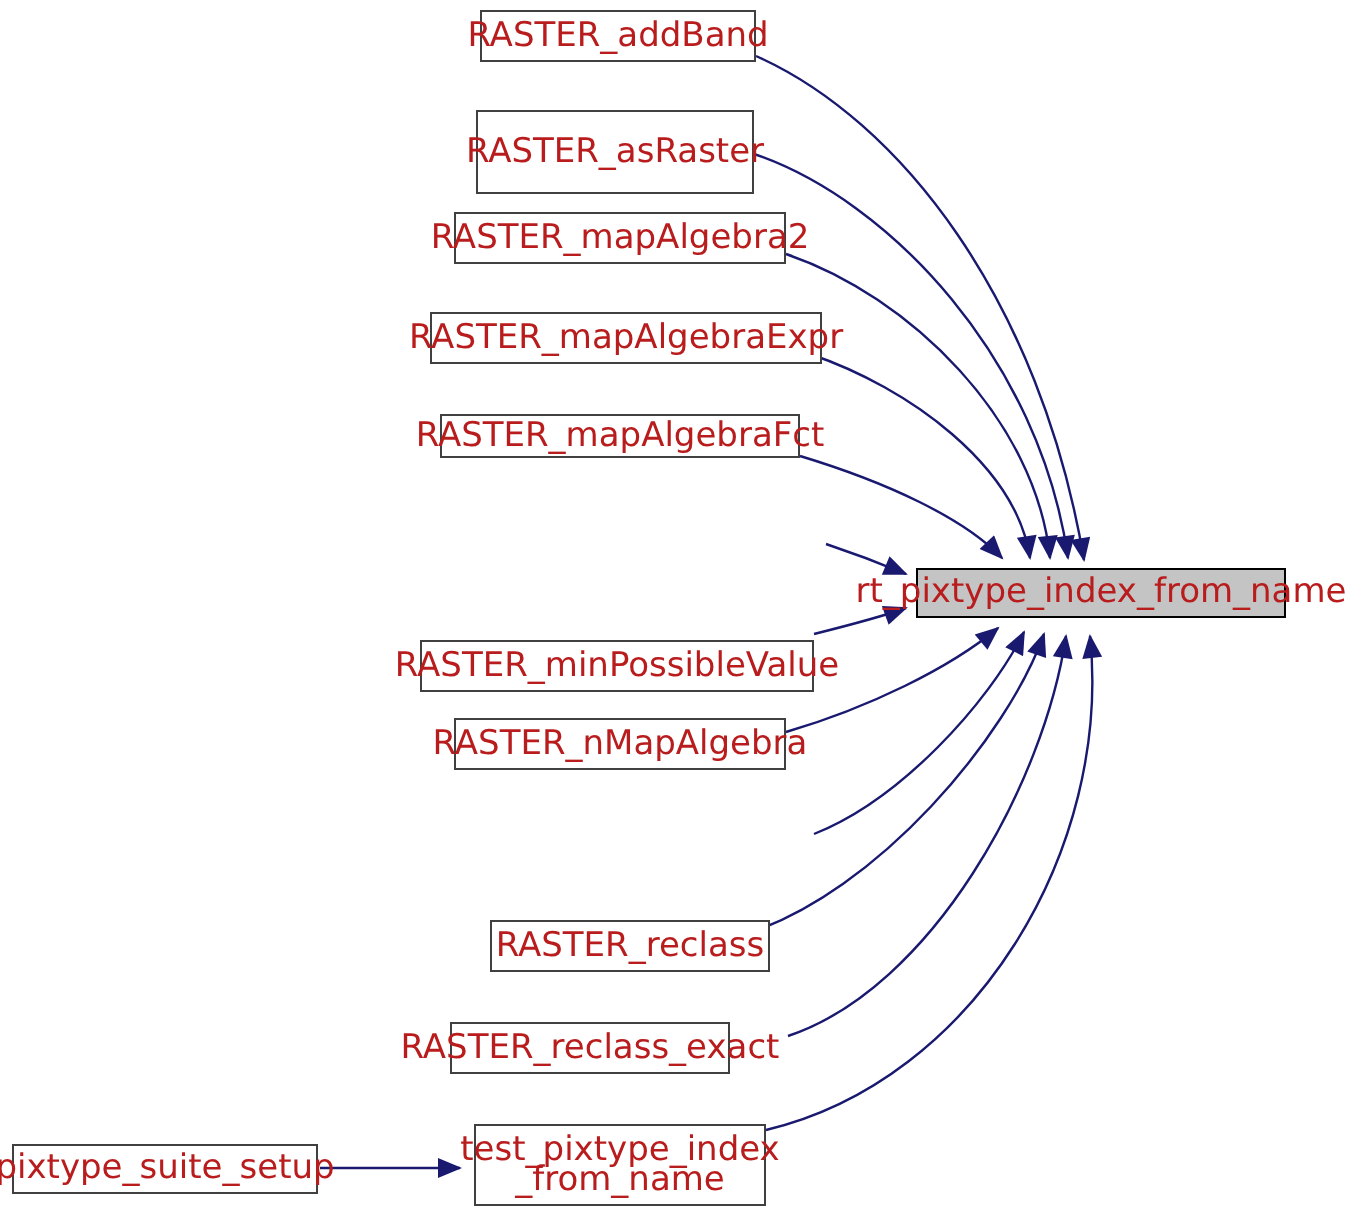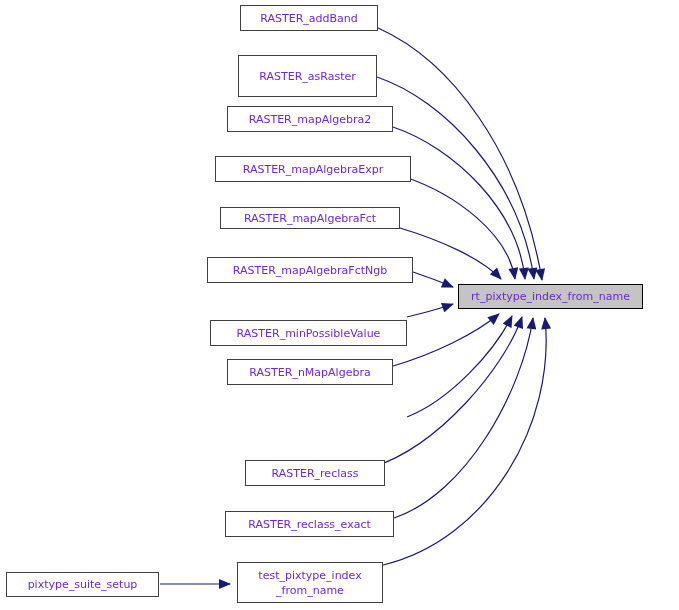--- a/index.html
+++ b/index.html
@@ -25,22 +25,22 @@
   #edges path, #edges line {
     fill: none;
     stroke: #191970;
     stroke-width: 1.2px;
   }
   .node {
     position: absolute;
     box-sizing: border-box;
     background: #ffffff;
     border: 1.5px solid #404040;
-    color: #6d28d9;
-    font-size: 11px;
+    color: #b91c1c;
+    font-size: 17px;
     line-height: 15px;
     display: flex;
     flex-direction: column;
     align-items: center;
     justify-content: center;
     text-align: center;
     white-space: nowrap;
     cursor: pointer;
   }
   .node.focus {
@@ -91,42 +91,39 @@
   </div>
 
   <div class="node" style="left:215px; top:156px; width:196px; height:26px">
     <span>RASTER_mapAlgebraExpr</span>
   </div>
 
   <div class="node" style="left:220px; top:207px; width:180px; height:22px">
     <span>RASTER_mapAlgebraFct</span>
   </div>
 
-  <div class="node" style="left:207px; top:257px; width:206px; height:26px">
-    <span>RASTER_mapAlgebraFctNgb</span>
-  </div>
 
   <div class="node focus" style="left:458px; top:284px; width:185px; height:25px">
     <span>rt_pixtype_index_from_name</span>
   </div>
 
   <div class="node" style="left:210px; top:320px; width:197px; height:26px">
     <span>RASTER_minPossibleValue</span>
   </div>
 
   <div class="node" style="left:227px; top:359px; width:166px; height:26px">
     <span>RASTER_nMapAlgebra</span>
   </div>
 
 
   <div class="node" style="left:245px; top:460px; width:140px; height:26px">
     <span>RASTER_reclass</span>
   </div>
 
-  <div class="node" style="left:225px; top:511px; width:169px; height:26px">
+  <div class="node" style="left:225px; top:511px; width:140px; height:26px">
     <span>RASTER_reclass_exact</span>
   </div>
 
   <div class="node" style="left:237px; top:562px; width:146px; height:41px">
     <span>test_pixtype_index</span>
     <span>_from_name</span>
   </div>
 
   <div class="node" style="left:6px; top:572px; width:153px; height:25px">
     <span>pixtype_suite_setup</span>

